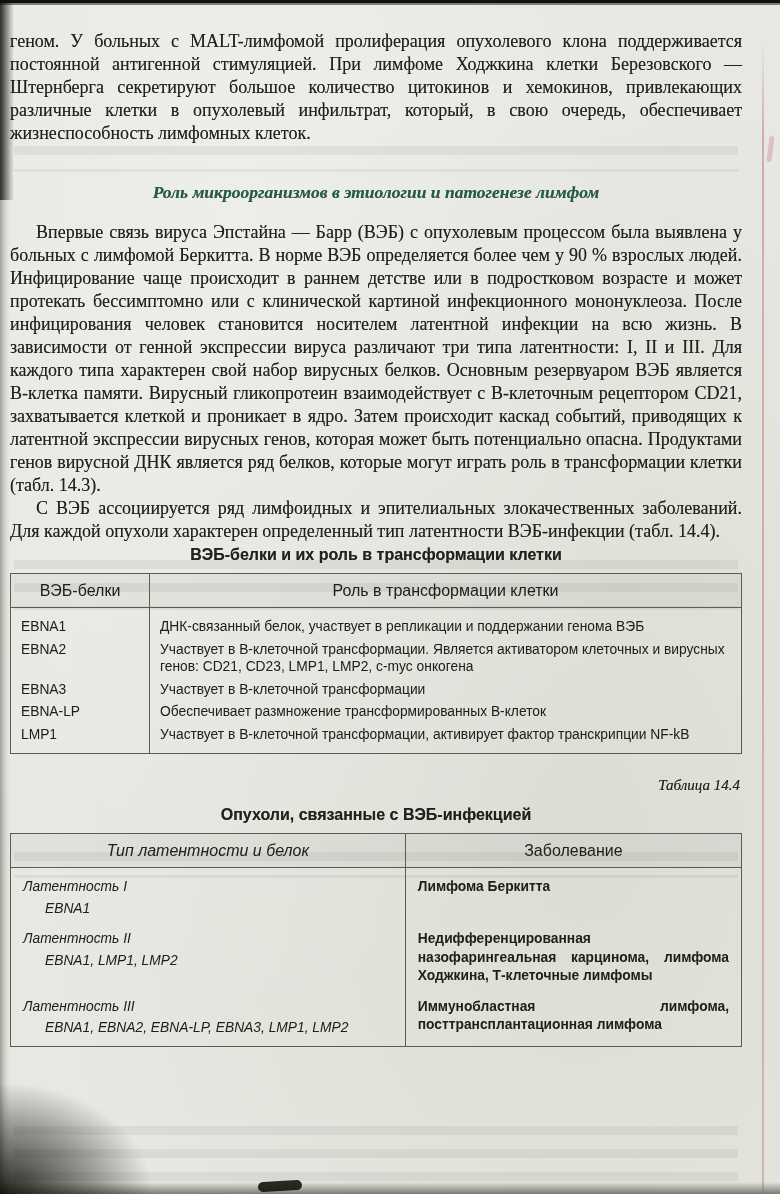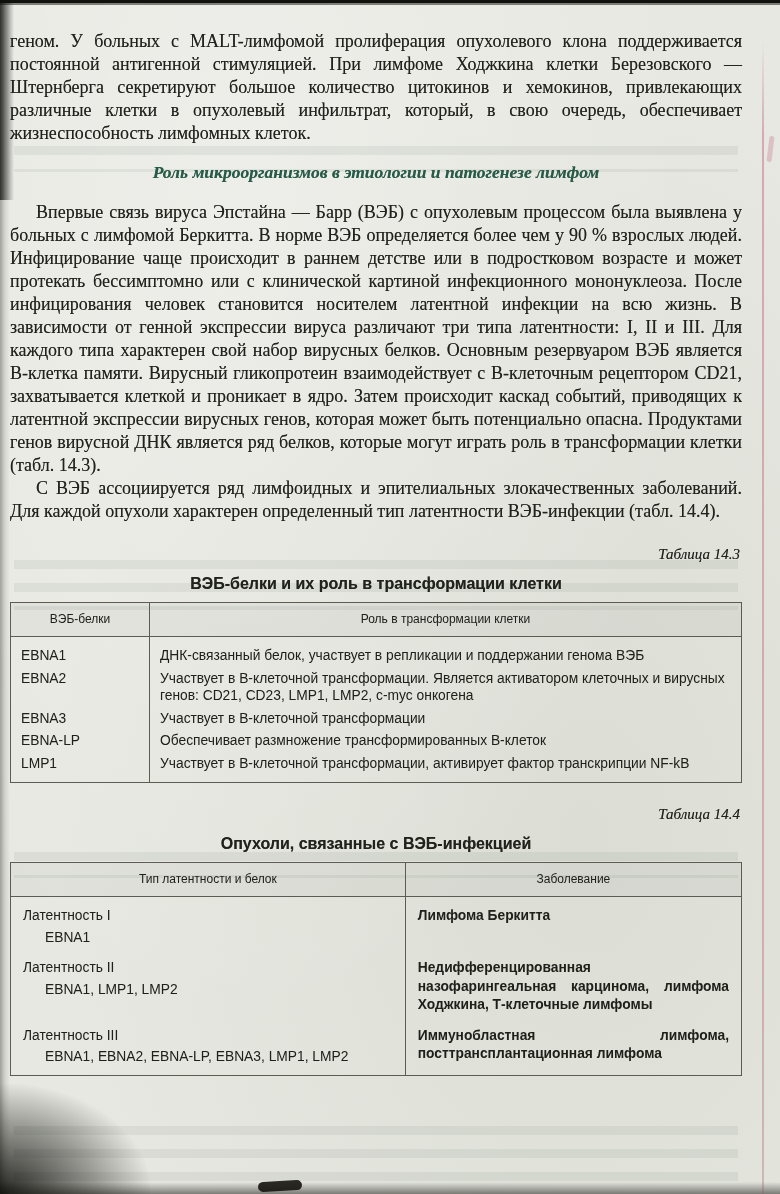--- a/index.html
+++ b/index.html
@@ -33,36 +33,36 @@
   .g1{top:146px;height:26px;}
   .g2{top:560px;height:50px;}
   .g3{top:852px;height:26px;}
   .g4{top:1126px;height:56px;}
   
   .content{position:relative;z-index:2;padding:30px 38px 0 10px;
     font-size:18px;line-height:23px;text-align:justify;
     text-shadow:0 0 .4px rgba(40,40,32,.55);}
   p{margin:0;}
   .indent{text-indent:26px;}
-  .section-heading{margin:16px 0 17px;text-align:center;font-style:italic;font-weight:bold;
+  .section-heading{margin:36px 0 17px;text-align:center;font-style:italic;font-weight:bold;
     font-size:17.5px;color:#245c4a;text-indent:0;}
   .caption{text-align:right;font-style:italic;font-size:15px;line-height:19px;margin:22px 2px 10px 0;text-indent:0;}
   .tbl-title{text-align:center;font-family:"Liberation Sans",sans-serif;font-weight:bold;
     font-size:16px;line-height:19px;margin:2px 0 9px;text-indent:0;}
   
   table.tbl{width:100%;border-collapse:collapse;border:1.4px solid #5c5c52;
     font-family:"Liberation Sans",sans-serif;font-size:13.8px;color:#20201b;
     text-shadow:none;}
-  table.tbl th{border-bottom:1.4px solid #5c5c52;font-weight:normal;font-size:12px;
+  table.tbl th{border-bottom:1.4px solid #5c5c52;font-weight:normal;font-size:16px;
     padding:5px 6px;text-align:center;background:rgba(70,82,70,.05);}
   .t1 th:first-child, .t1 td:first-child{width:118px;border-right:1.4px solid #5c5c52;}
   .t1 td{padding:2.5px 10px;vertical-align:top;line-height:17.5px;text-align:left;}
   .t1 tbody tr:first-child td{padding-top:10px;}
   .t1 tbody tr:last-child td{padding-bottom:10px;}
-  .t2 th:first-child, .t2 td:first-child{width:54%;border-right:1.4px solid #5c5c52;}
+  .t2 th:first-child, .t2 td:first-child{width:54%;border-right:1.4px solid #5c5c52;font-style:italic;}
   .t2 td{vertical-align:top;padding:10px 12px 2px;line-height:18.5px;text-align:left;}
   .t2 td.disease{text-align:justify;font-weight:bold;}
   .t2 .prot{margin-left:22px;margin-top:3px;}
   .t2 tbody tr:last-child td{padding-bottom:8px;}
 </style>
 </head>
 <body>
 
 <div class="page">
 
@@ -74,21 +74,20 @@
   <div class="content">
 
     <p>геном. У больных с MALT-лимфомой пролиферация опухолевого клона поддерживается постоянной антигенной стимуляцией. При лимфоме Ходжкина клетки Березовского — Штернберга секретируют большое количество цитокинов и хемокинов, привлекающих различные клетки в опухолевый инфильтрат, который, в свою очередь, обеспечивает жизнеспособность лимфомных клеток.</p>
 
     <p class="section-heading">Роль микроорганизмов в этиологии и патогенезе лимфом</p>
 
     <p class="indent">Впервые связь вируса Эпстайна — Барр (ВЭБ) с опухолевым процессом была выявлена у больных с лимфомой Беркитта. В норме ВЭБ определяется более чем у 90 % взрослых людей. Инфицирование чаще происходит в раннем детстве или в подростковом возрасте и может протекать бессимптомно или с клинической картиной инфекционного мононуклеоза. После инфицирования человек становится носителем латентной инфекции на всю жизнь. В зависимости от генной экспрессии вируса различают три типа латентности: I, II и III. Для каждого типа характерен свой набор вирусных белков. Основным резервуаром ВЭБ является В-клетка памяти. Вирусный гликопротеин взаимодействует с В-клеточным рецептором CD21, захватывается клеткой и проникает в ядро. Затем происходит каскад событий, приводящих к латентной экспрессии вирусных генов, которая может быть потенциально опасна. Продуктами генов вирусной ДНК является ряд белков, которые могут играть роль в трансформации клетки (табл. 14.3).</p>
 
     <p class="indent">С ВЭБ ассоциируется ряд лимфоидных и эпителиальных злокачественных заболеваний. Для каждой опухоли характерен определенный тип латентности ВЭБ-инфекции (табл. 14.4).</p>
 
-    <p class="caption">Таблица 14.3</p>
     <p class="tbl-title">ВЭБ-белки и их роль в трансформации клетки</p>
 
     <table class="tbl t1">
       <thead>
         <tr>
           <th>ВЭБ-белки</th>
           <th>Роль в трансформации клетки</th>
         </tr>
       </thead>
       <tbody>

